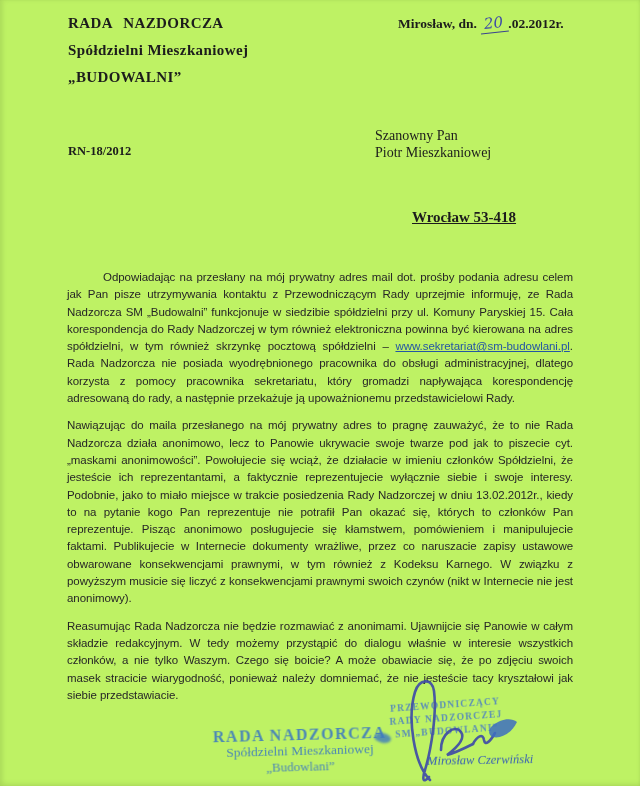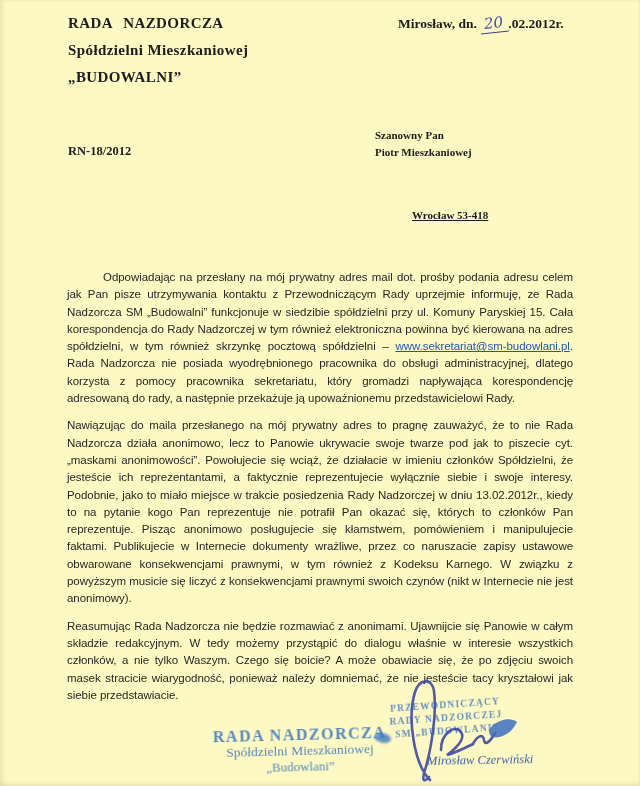--- a/index.html
+++ b/index.html
@@ -1,37 +1,37 @@
 <!DOCTYPE html>
 <html lang="pl"><head>
 <meta charset="utf-8">
 <style>
   html,body{margin:0;padding:0;background:#9a9a9a;}
   .page{
     position:relative;width:640px;height:786px;margin:0 auto;
-    background:#fef9c3;
+    background:#bef264;
     box-shadow:inset 3px 0 5px rgba(0,0,0,.07), inset 0 -3px 5px rgba(0,0,0,.05), inset -1px 0 2px rgba(0,0,0,.03);
     overflow:hidden;
     font-family:"Liberation Serif", serif;
     color:#1c1c1c;
   }
   
   .sender{position:absolute;left:68px;top:10px;font-weight:bold;font-size:15px;line-height:27px;letter-spacing:.4px;}
   .sender .l1{word-spacing:7px;}
   
   .dateline{position:absolute;left:398px;top:14px;font-weight:bold;font-size:13.5px;}
   .hand-day{
     display:inline-block;color:#3d49a8;font-style:italic;
     font-family:"DejaVu Serif", serif;font-size:15px;font-weight:normal;
     border-bottom:1.5px solid #3a4390;padding:0 5px 0 4px;transform:rotate(-6deg);
   }
   
   .reference{position:absolute;left:68px;top:144px;font-weight:bold;font-size:12.5px;}
-  .recipient{position:absolute;left:375px;top:127px;font-weight:bold;font-size:11px;line-height:17px;}
-  .city-line{position:absolute;left:412px;top:209px;font-weight:bold;font-size:11px;text-decoration:underline;}
+  .recipient{position:absolute;left:375px;top:127px;font-weight:normal;font-size:14px;line-height:17px;}
+  .city-line{position:absolute;left:412px;top:209px;font-weight:bold;font-size:15px;text-decoration:underline;}
   
   .body-text{
     position:absolute;left:67px;top:269px;width:506px;
     font-family:"Liberation Sans", sans-serif;
     font-size:11.5px;line-height:17.3px;letter-spacing:-.05px;
     text-align:justify;color:#262626;
   }
   .body-text p{margin:0 0 10px 0;}
   .body-text p.indent{text-indent:36px;}
   .email-link{color:#2456a4;text-decoration:underline;cursor:pointer;}

